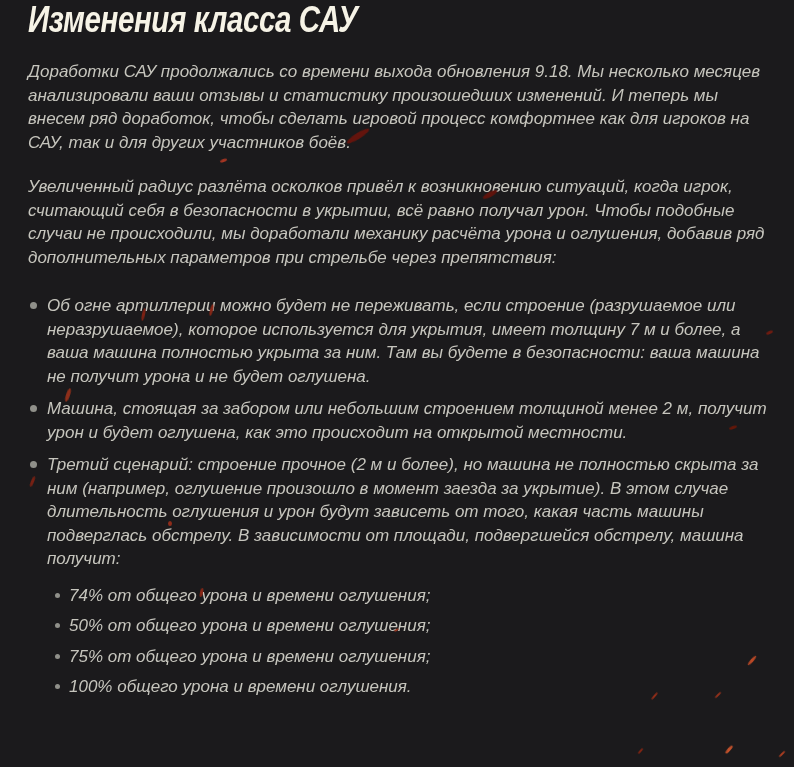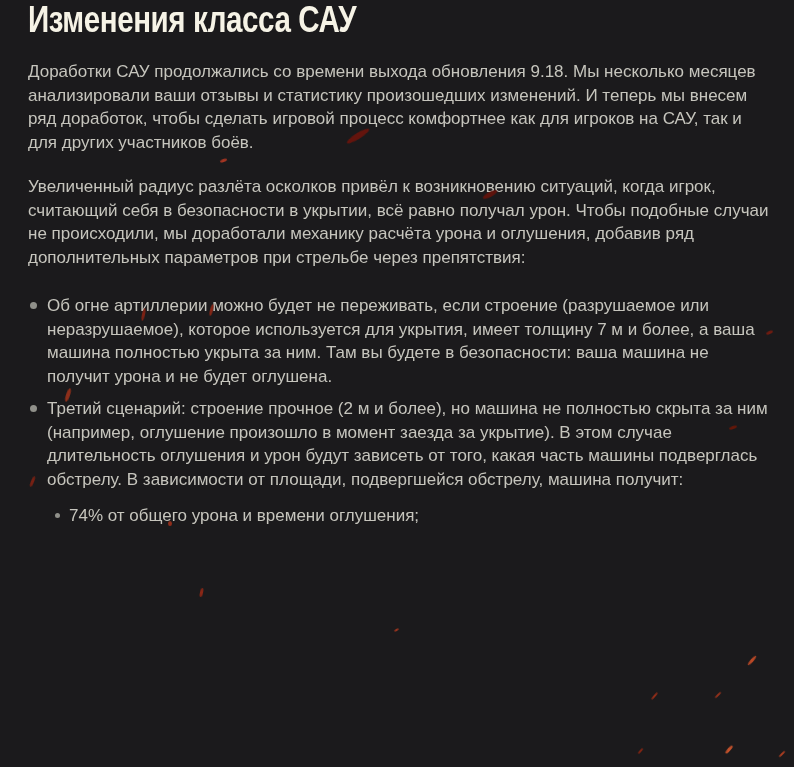--- a/index.html
+++ b/index.html
@@ -3,21 +3,21 @@
 <meta charset="utf-8">
 <style>
   html,body{margin:0;padding:0;background:#141316;}
   .page{
     position:relative;width:794px;height:767px;overflow:hidden;
     background:#1b1a1c;
     font-family:"Liberation Sans",sans-serif;
   }
   .content{
     position:absolute;left:28px;top:0;width:742px;
-    color:#c6c5bd;font-size:17px;line-height:23.5px;
+    color:#c6c5bd;font-size:17px;line-height:23.5px;font-style:italic;
   }
   h1.title{
     margin:2px 0 22px;color:#f6f3e6;font-weight:bold;
     font-size:36px;line-height:36px;letter-spacing:-0.5px;
     transform:scaleX(0.82);transform-origin:left center;white-space:nowrap;
   }
   p{margin:0 0 21px;}
   p.footer{margin:0;}
   ul.main{list-style:none;margin:25px 0 19px;padding:0;}
   ul.main > li{position:relative;padding-left:19px;margin-bottom:9px;}
@@ -62,24 +62,36 @@
 
     <p>Доработки САУ продолжались со времени выхода обновления 9.18. Мы несколько месяцев анализировали ваши отзывы и статистику произошедших изменений. И теперь мы внесем ряд доработок, чтобы сделать игровой процесс комфортнее как для игроков на САУ, так и для других участников боёв.</p>
 
     <p>Увеличенный радиус разлёта осколков привёл к возникновению ситуаций, когда игрок, считающий себя в безопасности в укрытии, всё равно получал урон. Чтобы подобные случаи не происходили, мы доработали механику расчёта урона и оглушения, добавив ряд дополнительных параметров при стрельбе через препятствия:</p>
 
     <ul class="main">
       <li>
         <span>Об огне артиллерии можно будет не переживать, если строение (разрушаемое или неразрушаемое), которое используется для укрытия, имеет толщину 7 м и более, а ваша машина полностью укрыта за ним. Там вы будете в безопасности: ваша машина не получит урона и не будет оглушена.</span>
       </li>
       <li>
+        <span>Машина, стоящая за забором или небольшим строением толщиной менее 2 м, получит урон и будет оглушена, как это происходит на открытой местности.</span>
+      </li>
+      <li>
         <span>Третий сценарий: строение прочное (2 м и более), но машина не полностью скрыта за ним (например, оглушение произошло в момент заезда за укрытие). В этом случае длительность оглушения и урон будут зависеть от того, какая часть машины подверглась обстрелу. В зависимости от площади, подвергшейся обстрелу, машина получит:</span>
         <ul class="sub">
           <li>
             <span>74% от общего урона и времени оглушения;</span>
+          </li>
+          <li>
+            <span>50% от общего урона и времени оглушения;</span>
+          </li>
+          <li>
+            <span>75% от общего урона и времени оглушения;</span>
+          </li>
+          <li>
+            <span>100% общего урона и времени оглушения.</span>
           </li>
         </ul>
       </li>
     </ul>
 
   </div>
 
   <div class="spark s1"></div>
   <div class="spark s2"></div>
   <div class="spark s3"></div>

